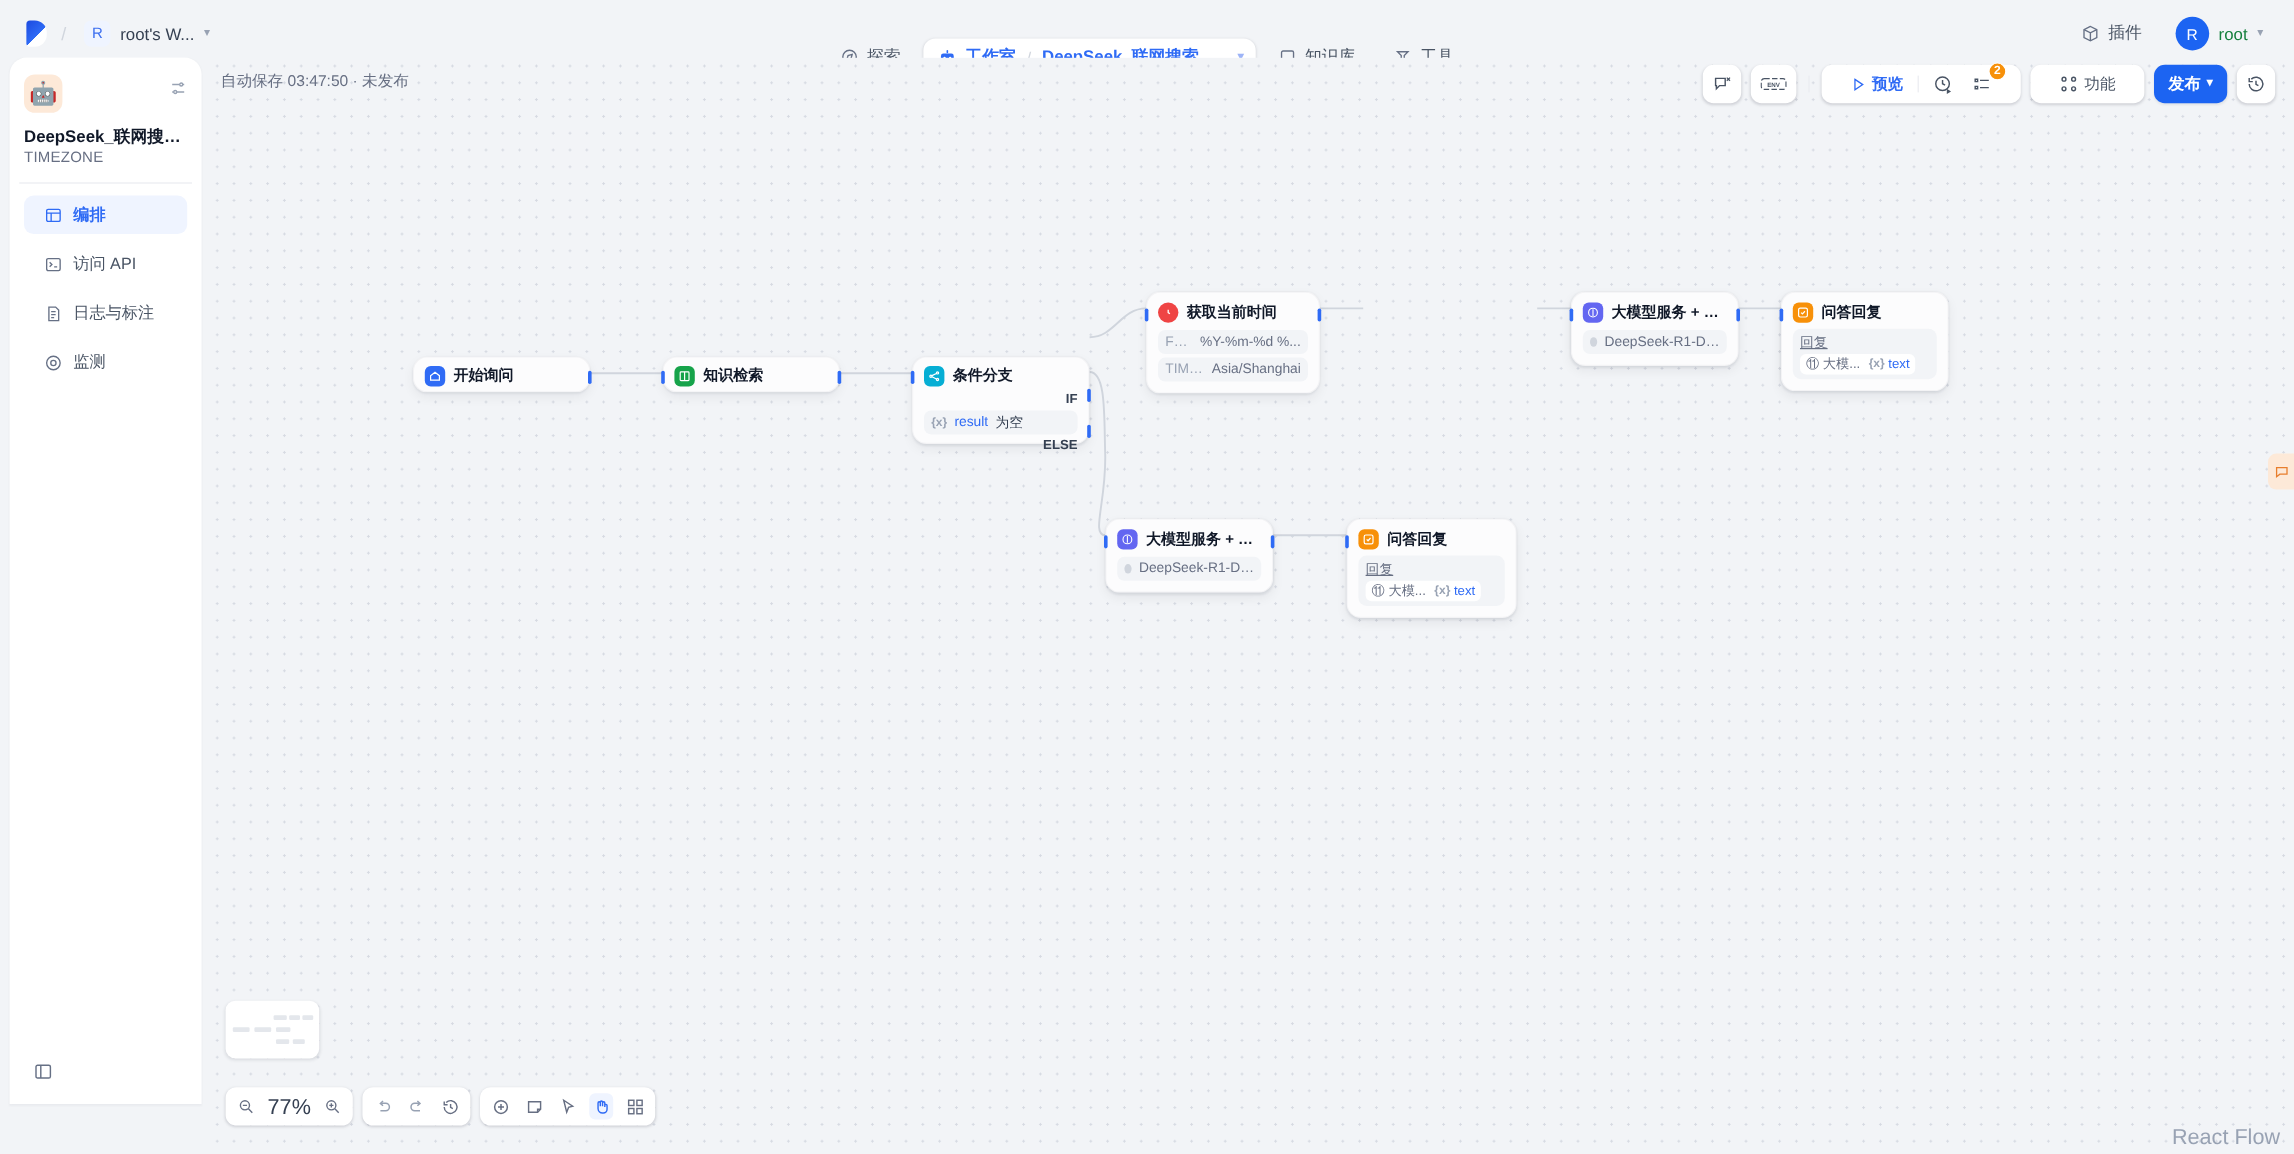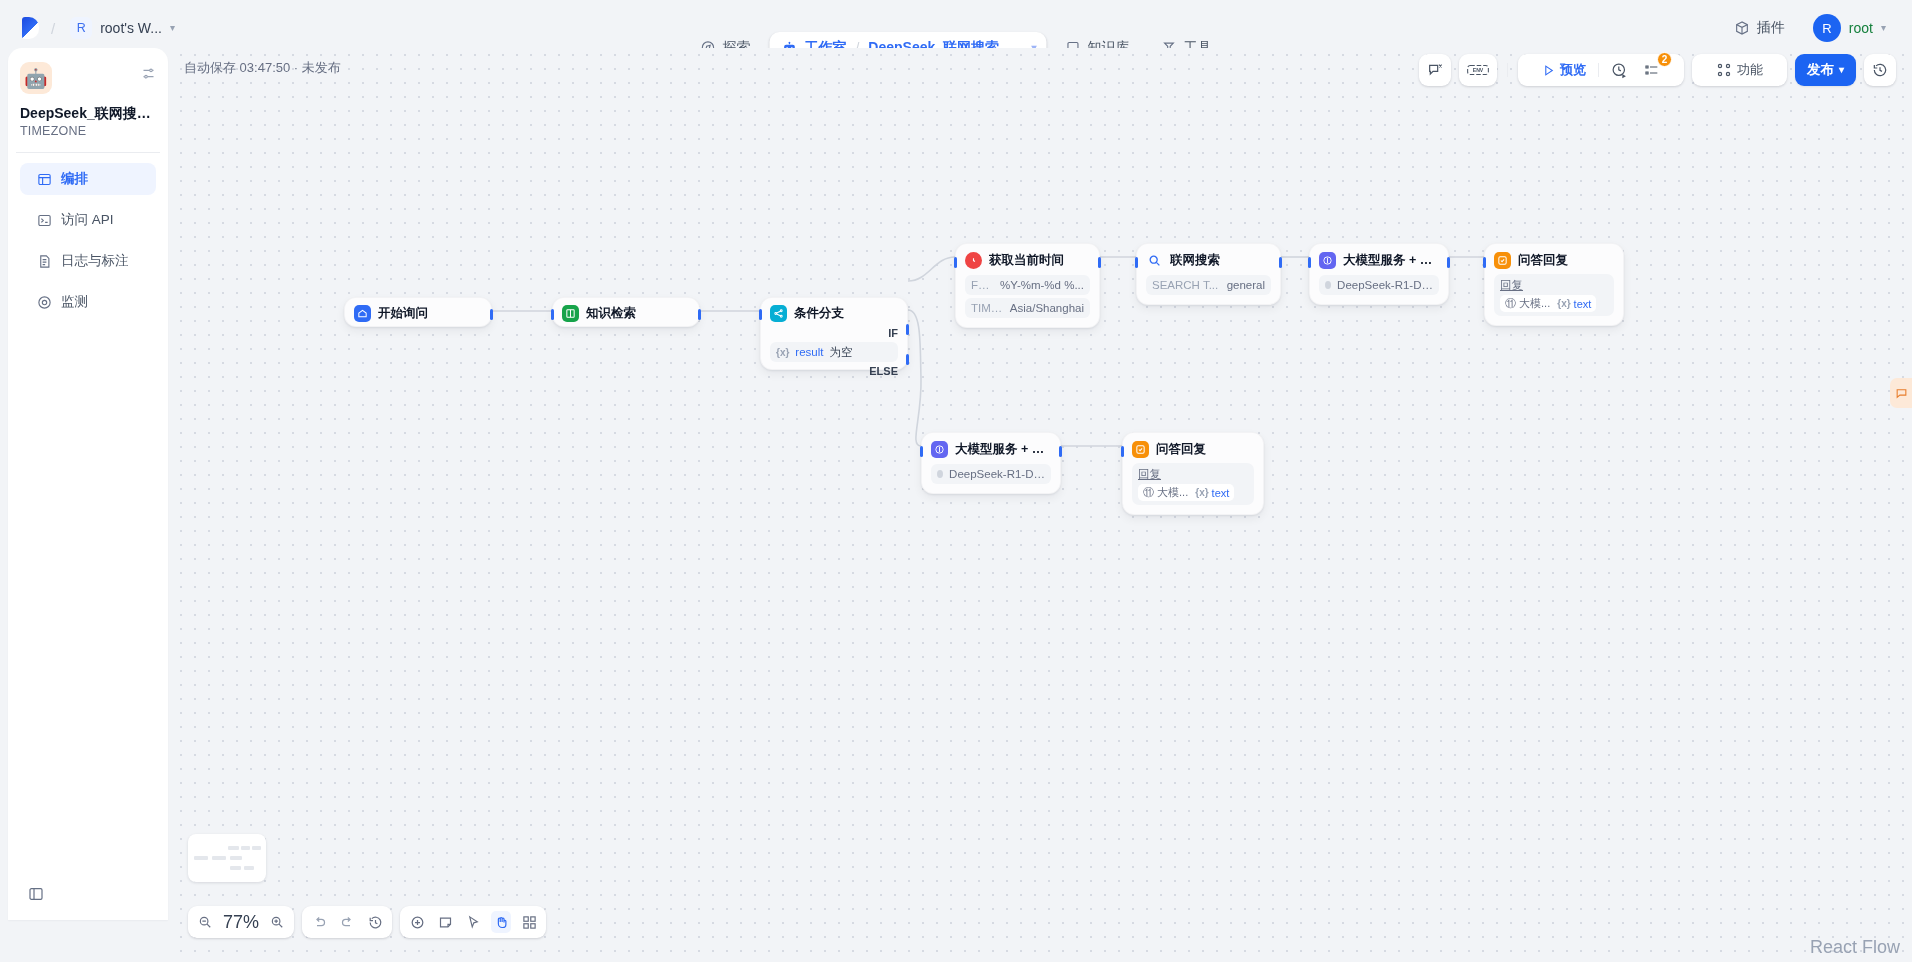--- a/index.html
+++ b/index.html
@@ -490,37 +490,20 @@
         <span class="v">%Y-%m-%d %...</span>
       </div>
       <div class="nrow" style="margin-top:3px">
         <span class="k">TIMEZONE</span>
         <span class="v">Asia/Shanghai</span>
       </div>
       <span class="port" style="left:-2px; top:13px;"></span>
       <span class="port" style="right:-2px; top:13px;"></span>
     </div>
 
-    <div class="node" style="left:962px; top:195px; width:145px;">
-      <div class="node-head">
-        <span class="nicon" style="background:transparent">
-          <svg width="13" height="13" viewBox="0 0 24 24" fill="none" stroke="#2f6bf5" stroke-width="2.4">
-              <circle cx="10.5" cy="10.5" r="6.5"></circle>
-              <path d="M15.5 15.5 21 21"></path>
-            </svg>
-        </span>
-        <span class="ntitle">联网搜索</span>
-      </div>
-      <div class="nrow">
-        <span class="k">SEARCH T...</span>
-        <span class="v">general</span>
-      </div>
-      <span class="port" style="left:-2px; top:13px;"></span>
-      <span class="port" style="right:-2px; top:13px;"></span>
-    </div>
 
     <div class="node" style="left:1135px; top:195px; width:140px;">
       <div class="node-head">
         <span class="nicon" style="background:#6366f1">
           <svg width="11" height="11" viewBox="0 0 24 24" fill="none" stroke="#fff" stroke-width="2">
               <circle cx="12" cy="12" r="8"></circle>
               <path d="M12 6v12"></path>
             </svg>
         </span>
         <span class="ntitle">大模型服务 + 外部知识R</span>

